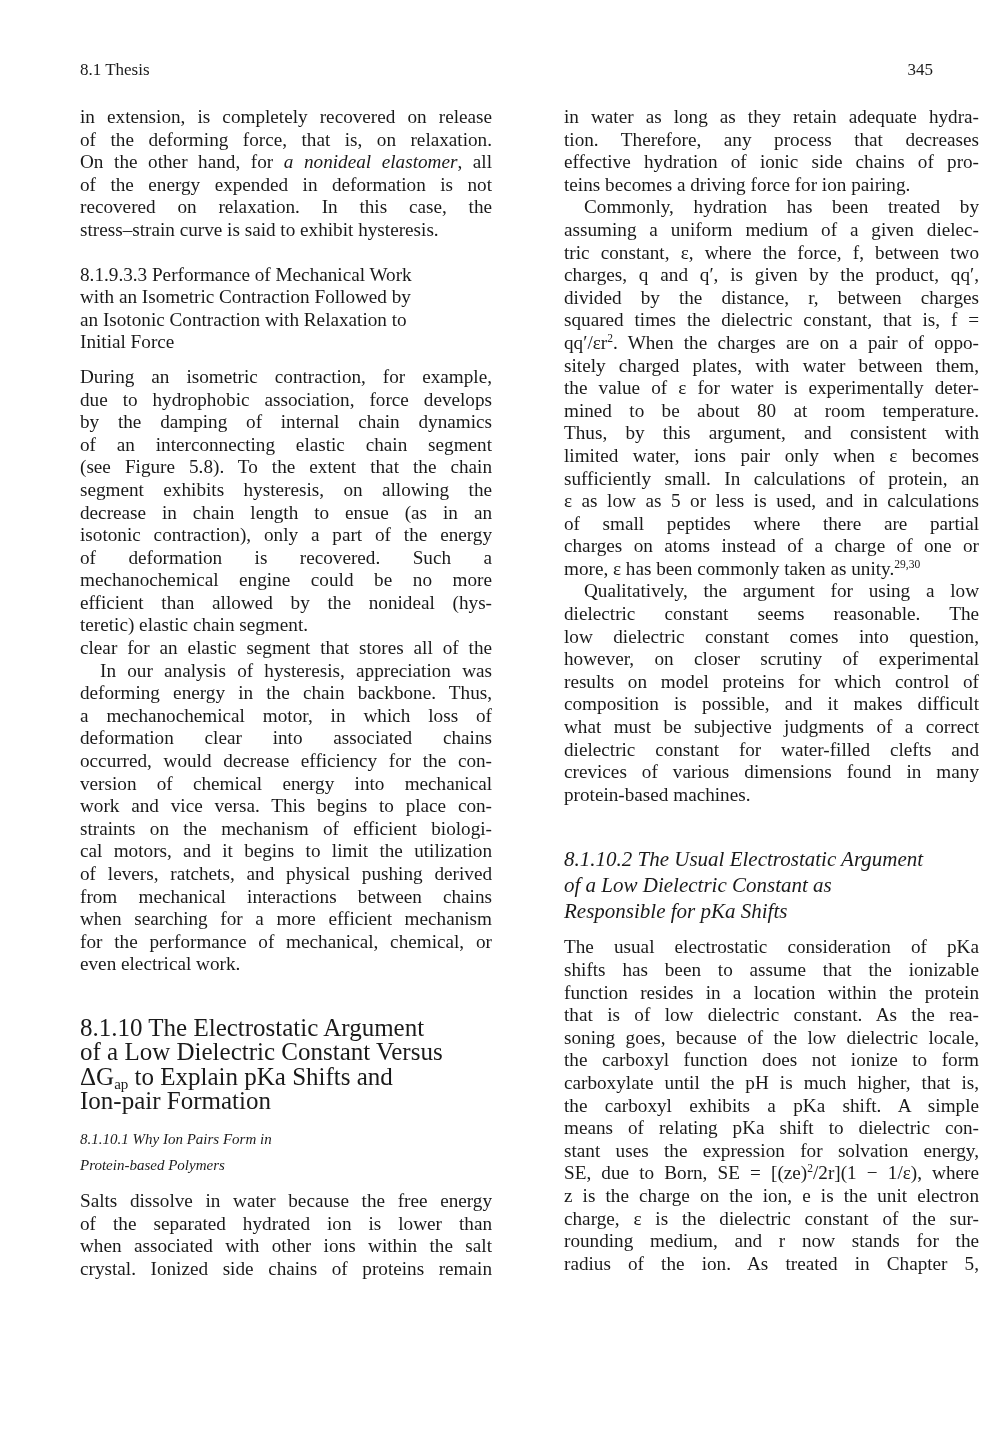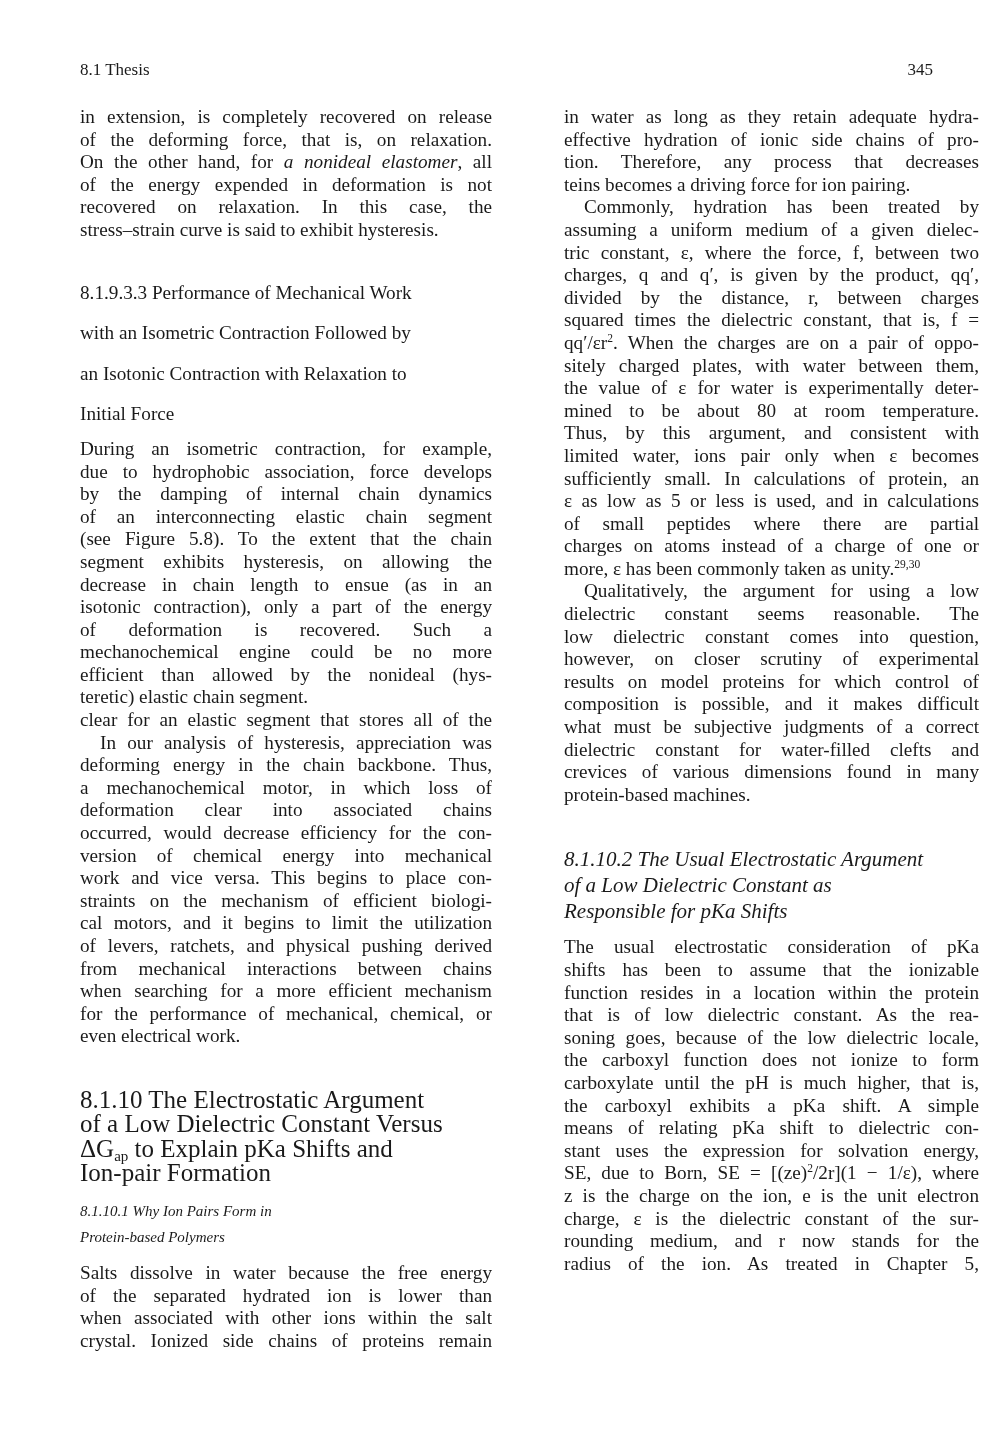--- a/index.html
+++ b/index.html
@@ -12,21 +12,21 @@
   .col-left { left: 80px; width: 412px; }
   .col-right { left: 516px; width: 415px; margin-left: 48px; }
   .line { display: block; font-size: 19.2px; line-height: 22.6px; height: 22.6px;
           white-space: nowrap; text-align: justify; text-align-last: justify; }
   .line.last { text-align-last: left; }
   .line.indent { padding-left: 20px; }
   .para { margin: 0; }
   .gap-sm { height: 12px; }
   .gap-md { height: 22px; }
   .gap-lg { height: 40px; }
-  .h4 .line { font-size: 19.2px; text-align-last: left; margin-top: 18px; }
+  .h4 .line { font-size: 19.2px; text-align-last: left; }
   .h2 .line { font-size: 25px; line-height: 24.5px; height: 24.5px; text-align-last: left; }
   .h3 .line { font-size: 15px; line-height: 26px; height: 26px; font-style: italic; text-align-last: left; }
   .h3r .line { font-size: 21px; line-height: 26px; height: 26px; font-style: italic; text-align-last: left; }
   sup { font-size: 0.6em; line-height: 0; vertical-align: 0.6em; }
   sub { font-size: 0.6em; line-height: 0; vertical-align: -0.25em; }
   em { }
 </style>
 </head>
 <body>
 
@@ -98,22 +98,22 @@
     <span class="line">Salts dissolve in water because the free energy</span>
     <span class="line">of the separated hydrated ion is lower than</span>
     <span class="line">when associated with other ions within the salt</span>
     <span class="line">crystal. Ionized side chains of proteins remain</span>
   </div>
 </div>
 
 <div class="col col-right">
   <div class="para">
     <span class="line">in water as long as they retain adequate hydra-</span>
+    <span class="line">tion. Therefore, any process that decreases</span>
     <span class="line">effective hydration of ionic side chains of pro-</span>
-    <span class="line">tion. Therefore, any process that decreases</span>
     <span class="line last">teins becomes a driving force for ion pairing.</span>
   </div>
   <div class="para">
     <span class="line indent">Commonly, hydration has been treated by</span>
     <span class="line">assuming a uniform medium of a given dielec-</span>
     <span class="line">tric constant, ε, where the force, f, between two</span>
     <span class="line">charges, q and q′, is given by the product, qq′,</span>
     <span class="line">divided by the distance, r, between charges</span>
     <span class="line">squared times the dielectric constant, that is, f =</span>
     <span class="line"><span>qq′/εr</span><sup>2</sup><span>. When the charges are on a pair of oppo-</span></span>

